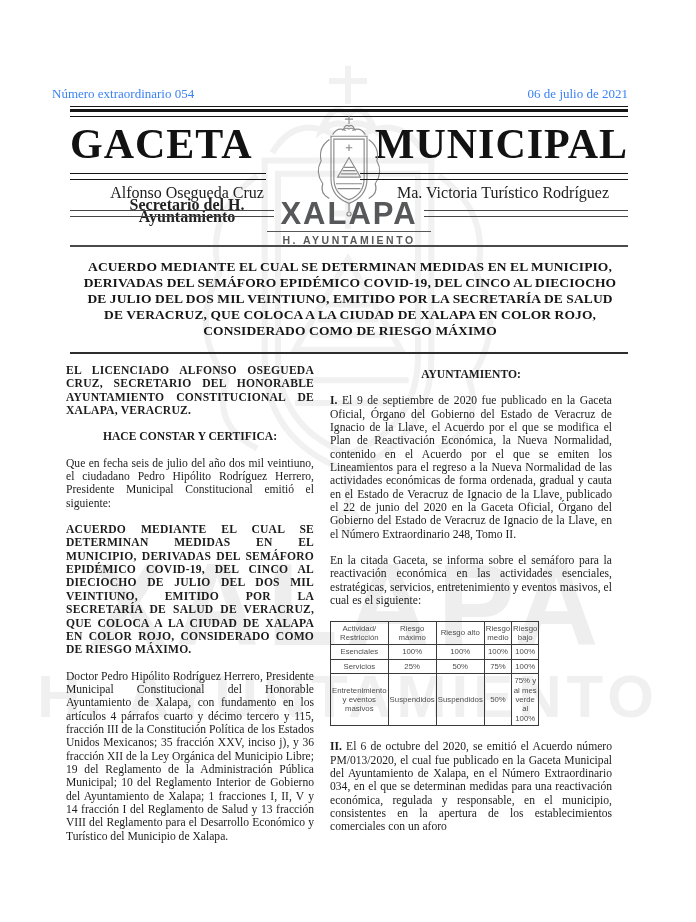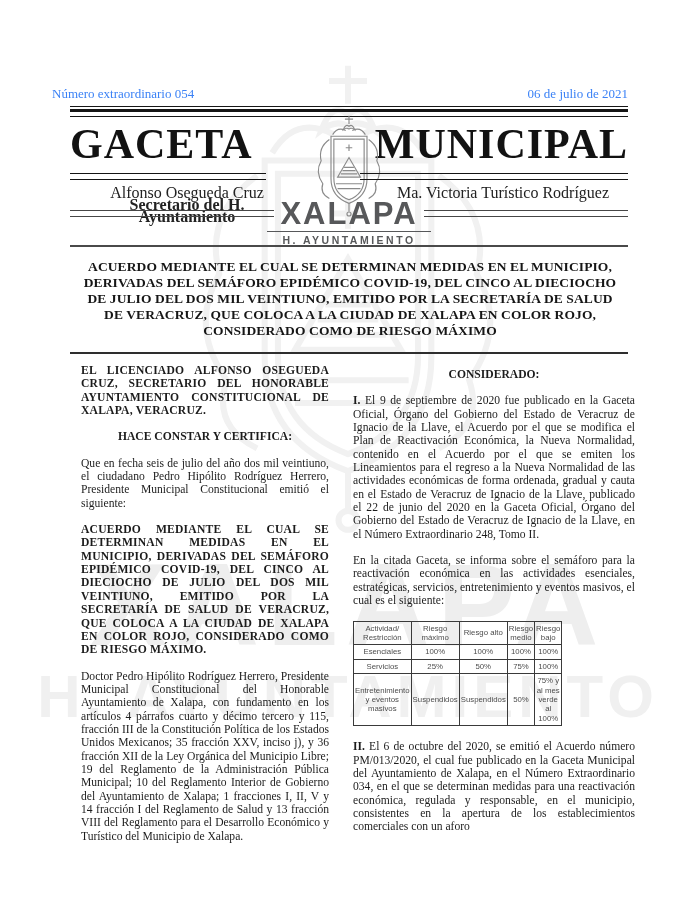--- a/index.html
+++ b/index.html
@@ -48,21 +48,21 @@
   .city-logo .ayto{margin-top:1px;border-top:1.5px solid #57585a;padding-top:2px;
     font-weight:bold;font-size:10.5px;letter-spacing:2.5px;}
   .gray-rule{position:absolute;left:70px;right:68px;top:245px;height:2px;background:#4a4a4a;}
 
   
   .doc-title{position:absolute;left:80px;right:76px;top:259px;margin:0;text-align:center;
     font-size:13.5px;line-height:15.9px;font-weight:bold;color:#161616;letter-spacing:0.1px;}
   .title-rule{position:absolute;left:70px;right:68px;top:352px;height:2px;background:#2e2e2e;}
 
   
-  .columns{position:absolute;left:81px;top:364px;width:558px;display:flex;gap:24px;}
+  .columns{position:absolute;left:66px;top:364px;width:558px;display:flex;gap:16px;}
   .col{min-width:0;}
   .col.left{width:248px;}
   .col.right{width:282px;}
   .col p{margin:0 0 13px;font-size:11.6px;line-height:13.35px;text-align:justify;
     text-justify:inter-word;color:#1c1c1c;}
   .bold-just{font-weight:bold;letter-spacing:0.2px;}
   .center-head{text-align:center !important;font-weight:bold;margin-top:4px !important;}
   .num{font-weight:bold;}
 
   
@@ -157,21 +157,21 @@
 
       <div class="col left">
         <p class="bold-just">EL LICENCIADO ALFONSO OSEGUEDA CRUZ, SECRETARIO DEL HONORABLE AYUNTAMIENTO CONSTITUCIONAL DE XALAPA, VERACRUZ.</p>
         <p class="center-head">HACE CONSTAR Y CERTIFICA:</p>
         <p>Que en fecha seis de julio del año dos mil veintiuno, el ciudadano Pedro Hipólito Rodríguez Herrero, Presidente Municipal Constitucional emitió el siguiente:</p>
         <p class="bold-just">ACUERDO MEDIANTE EL CUAL SE DETERMINAN MEDIDAS EN EL MUNICIPIO, DERIVADAS DEL SEMÁFORO EPIDÉMICO COVID-19, DEL CINCO AL DIECIOCHO DE JULIO DEL DOS MIL VEINTIUNO, EMITIDO POR LA SECRETARÍA DE SALUD DE VERACRUZ, QUE COLOCA A LA CIUDAD DE XALAPA EN COLOR ROJO, CONSIDERADO COMO DE RIESGO MÁXIMO.</p>
         <p>Doctor Pedro Hipólito Rodríguez Herrero, Presidente Municipal Constitucional del Honorable Ayuntamiento de Xalapa, con fundamento en los artículos 4 párrafos cuarto y décimo tercero y 115, fracción III de la Constitución Política de los Estados Unidos Mexicanos; 35 fracción XXV, inciso j), y 36 fracción XII de la Ley Orgánica del Municipio Libre; 19 del Reglamento de la Administración Pública Municipal; 10 del Reglamento Interior de Gobierno del Ayuntamiento de Xalapa; 1 fracciones I, II, V y 14 fracción I del Reglamento de Salud y 13 fracción VIII del Reglamento para el Desarrollo Económico y Turístico del Municipio de Xalapa.</p>
       </div>
 
       <div class="col right">
-        <p class="center-head">CONSIDERADO:</p>
+        <p class="center-head">AYUNTAMIENTO:</p>
 
         <p><span class="num">I.</span> <span>El 9 de septiembre de 2020 fue publicado en la Gaceta Oficial, Órgano del Gobierno del Estado de Veracruz de Ignacio de la Llave, el Acuerdo por el que se modifica el Plan de Reactivación Económica, la Nueva Normalidad, contenido en el Acuerdo por el que se emiten los Lineamientos para el regreso a la Nueva Normalidad de las actividades económicas de forma ordenada, gradual y cauta en el Estado de Veracruz de Ignacio de la Llave, publicado el 22 de junio del 2020 en la Gaceta Oficial, Órgano del Gobierno del Estado de Veracruz de Ignacio de la Llave, en el Número Extraordinario 248, Tomo II.</span></p>
 
         <p>En la citada Gaceta, se informa sobre el semáforo para la reactivación económica en las actividades esenciales, estratégicas, servicios, entretenimiento y eventos masivos, el cual es el siguiente:</p>
 
         <table class="semaforo">
           <colgroup>
             <col style="width:26%">
               <col style="width:25%">
               <col style="width:21%">

